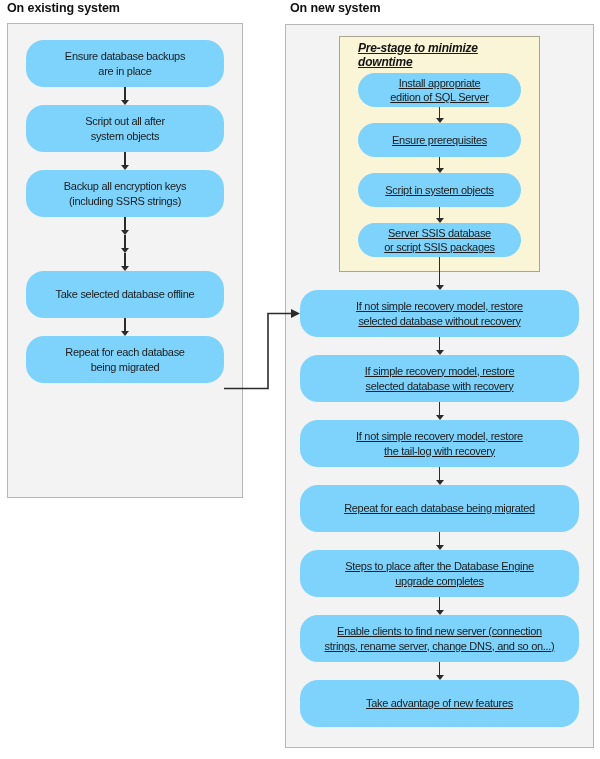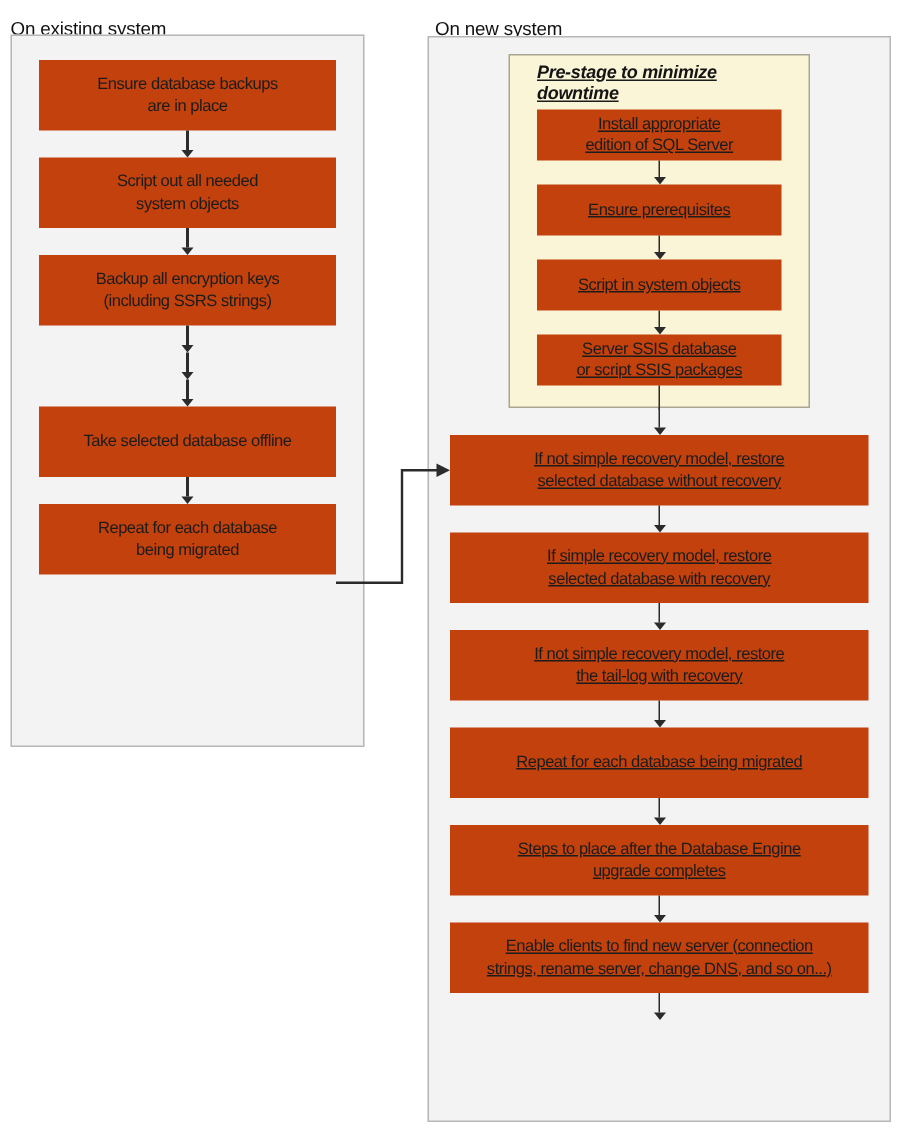--- a/index.html
+++ b/index.html
@@ -5,22 +5,22 @@
   html,body{margin:0;padding:0;background:#ffffff;}
   .page{
     position:relative;
     width:600px;height:759px;
     background:#ffffff;
     font-family:"Liberation Sans","DejaVu Sans",sans-serif;
     color:#1c1c1c;
     overflow:hidden;
   }
   .col-header{
-    position:absolute;top:12px;
-    font-size:12.5px;font-weight:normal;color:#111;
+    position:absolute;top:1px;
+    font-size:12.5px;font-weight:bold;color:#111;
     letter-spacing:-0.1px;
   }
   .header-existing{left:7px;}
   .header-new{left:290px;}
 
   .panel{
     position:absolute;
     background:#f3f3f4;
     border:1px solid #b7b7b9;
     box-sizing:border-box;
@@ -30,28 +30,29 @@
     left:7px;top:23px;width:236px;height:475px;
     padding:16px 18px;
   }
   .panel-new{
     left:285px;top:24px;width:309px;height:724px;
     padding:11px 14px 0;
     text-decoration:underline;
   }
 
   .step-box{
-    background:#c2410c;
+    background:#7dd3fc;
     height:47px;flex:0 0 47px;
     display:flex;align-items:center;justify-content:center;
     text-align:center;
     font-size:11px;line-height:15px;
     letter-spacing:-0.3px;
     white-space:pre-line;
     color:#1c1c1c;
+    border-radius:18px;
   }
 
   .prestage{
     width:201px;height:236px;flex:0 0 236px;
     margin:0 auto;
     box-sizing:border-box;
     background:#fbf5d8;
     border:1px solid #a9a592;
     padding:8px 18px 0;
     display:flex;flex-direction:column;
@@ -103,21 +104,21 @@
 
 <div class="page">
 
   <div class="col-header header-existing">On existing system</div>
   <div class="col-header header-new">On new system</div>
 
   <div class="panel panel-existing">
     <div class="step-box">Ensure database backups
 are in place</div>
     <div class="arrow-down"></div>
-    <div class="step-box">Script out all needed
+    <div class="step-box">Script out all after
 system objects</div>
     <div class="arrow-down"></div>
     <div class="step-box">Backup all encryption keys
 (including SSRS strings)</div>
     <div class="arrow-down"></div>
     <div class="arrow-down"></div>
     <div class="arrow-down"></div>
     <div class="step-box">Take selected database offline</div>
     <div class="arrow-down"></div>
     <div class="step-box">Repeat for each database
@@ -151,20 +152,21 @@
 the tail-log with recovery</div>
     <div class="arrow-down"></div>
     <div class="step-box">Repeat for each database being migrated</div>
     <div class="arrow-down"></div>
     <div class="step-box">Steps to place after the Database Engine
 upgrade completes</div>
     <div class="arrow-down"></div>
     <div class="step-box">Enable clients to find new server (connection
 strings, rename server, change DNS, and so on...)</div>
     <div class="arrow-down"></div>
+    <div class="step-box">Take advantage of new features</div>
   </div>
 
   <svg class="connector-svg" width="600" height="759" viewBox="0 0 600 759">
     <path d="M224 388.5 H268 V313.5 H291.5" fill="none" stroke="#2b2b2b" stroke-width="1.6"></path>
     <polygon points="291,309 291,318 300,313.5" fill="#2b2b2b"></polygon>
   </svg>
 
 </div>
 
 </body></html>

